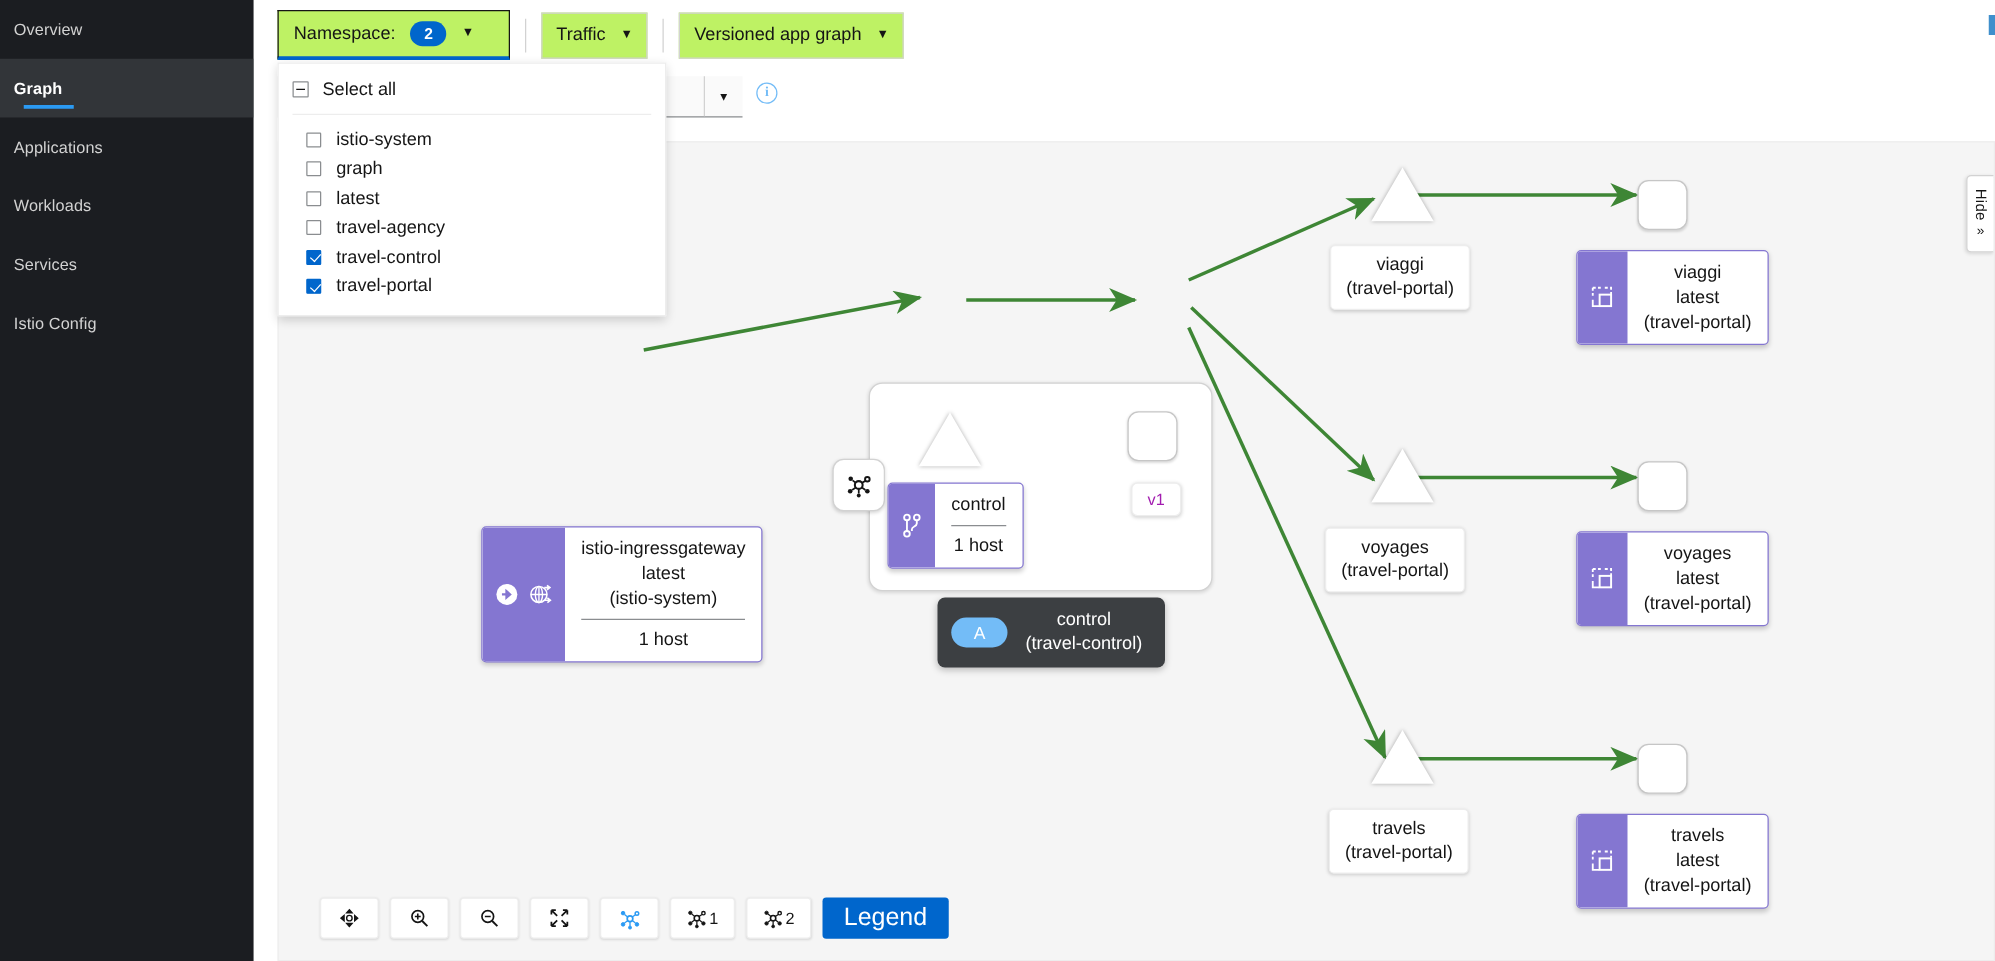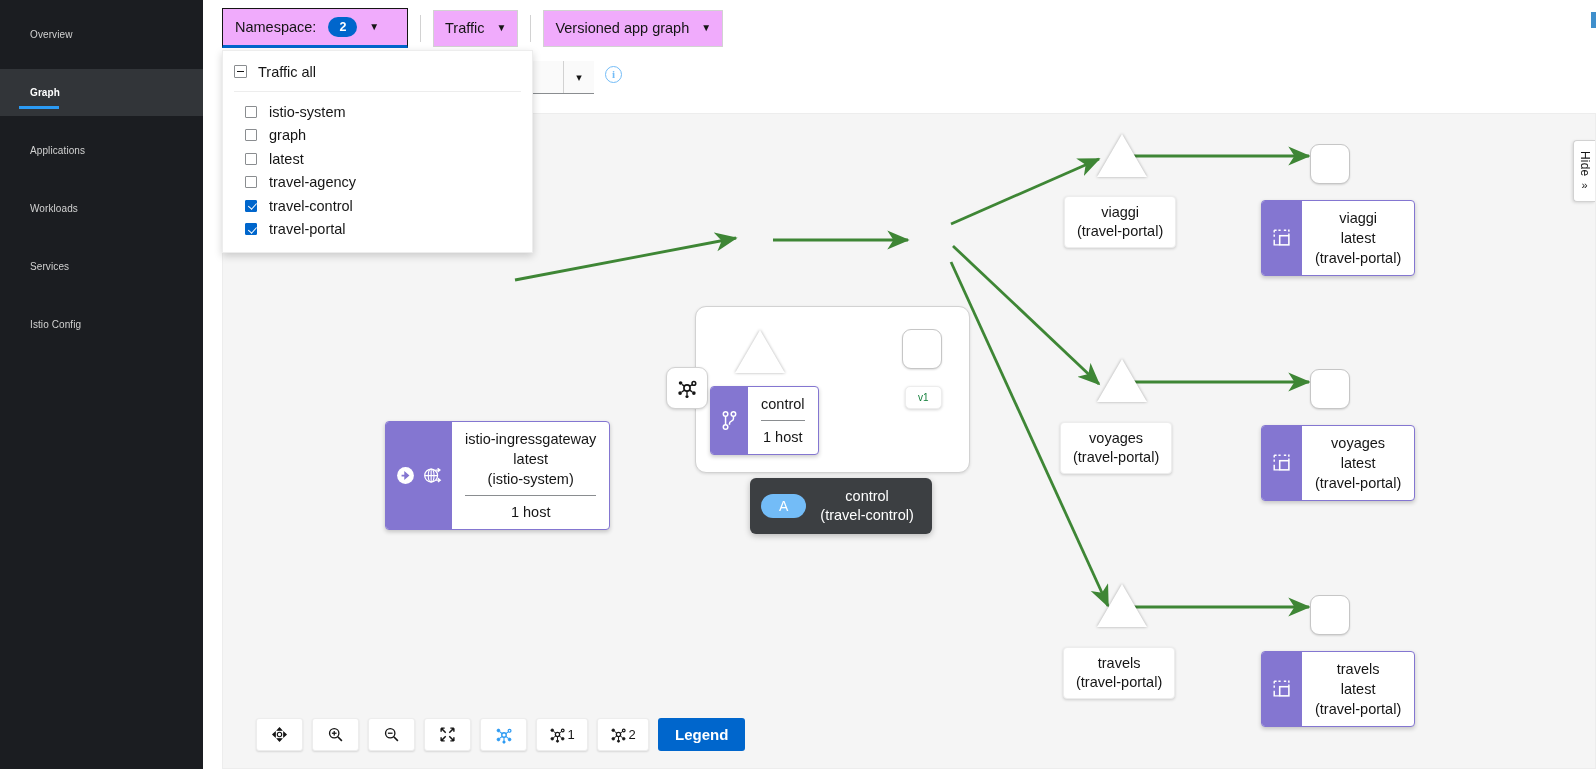--- a/index.html
+++ b/index.html
@@ -14,27 +14,26 @@
   
   #sidebar {
     position: absolute; left: 0; top: 0;
     width: 203px; height: 769px;
     background: #1b1d21;
   }
   .nav-item {
     position: relative;
     height: 47px;
     display: flex; align-items: center;
-    padding-left: 30px;
+    padding-left: 11px;
     color: #d2d2d2;
-    font-size: 10px;
+    font-size: 13px;
     letter-spacing: .1px;
     cursor: pointer;
     user-select: none;
-    margin-top: 11px;
   }
   .nav-item.active {
     background: #323539;
     color: #ffffff;
     font-weight: bold;
   }
   .nav-underline {
     position: absolute;
     left: 19px; bottom: 7px;
     width: 40px; height: 3px;
@@ -49,21 +48,21 @@
   }
 
   
   #toolbar-row1 {
     position: absolute; left: 19px; top: 9px;
     display: flex; align-items: center; height: 38px;
   }
   .tb-btn {
     height: 37px;
     border: 1px solid #d2d2d2;
-    background: #f0abfc;
+    background: #bef264;
     display: flex; align-items: center;
     padding: 0 11px;
     font-size: 14.5px;
     color: #151515;
     cursor: pointer;
     white-space: nowrap;
   }
   .tb-btn .caret {
     margin-left: 12px;
     font-size: 10px;
@@ -261,22 +260,22 @@
     color: #151515;
     text-align: center;
     white-space: nowrap;
   }
   .vlabel {
     background: #ffffff;
     border: 1px solid #ededed;
     border-radius: 5px;
     box-shadow: 0 1px 3px rgba(0,0,0,.17);
     padding: 5px 12px;
-    font-size: 10px;
-    color: #15803d;
+    font-size: 13px;
+    color: #a21caf;
     text-align: center;
   }
   
   .bcard {
     display: flex;
     background: #ffffff;
     border: 1px solid #8476d1;
     border-radius: 4px;
     box-shadow: 0 2px 4px rgba(0,0,0,.2);
     overflow: hidden;
@@ -390,24 +389,23 @@
   }
   .bt.wide { width: 52px; }
   .bt.active svg { color: #2b9af3; }
   #legend-btn {
     height: 33px;
     background: #06c;
     color: #ffffff;
     border: none;
     border-radius: 3px;
     padding: 0 17px;
-    font-size: 15px;
+    font-size: 20px;
     cursor: pointer;
     font-family: "Liberation Sans", sans-serif;
-    font-weight: bold;
   }
   svg { display: block; }
 </style>
 </head>
 <body>
 
 <div id="app">
 
   <div id="sidebar">
     <div class="nav-item">
@@ -459,21 +457,21 @@
       <div class="tb-divider"></div>
       <div class="tb-btn">
         <span>Versioned app graph</span>
         <span class="caret">▼</span>
       </div>
     </div>
 
     <div id="ns-dropdown">
       <div class="ns-selectall">
         <span class="cb-indeterminate"></span>
-        <span>Traffic all</span>
+        <span>Select all</span>
       </div>
       <div class="ns-list" id="ns-list">
           <div class="ns-row">
             <span class="cb"></span>
             <span>istio-system</span>
           </div>
           <div class="ns-row">
             <span class="cb"></span>
             <span>graph</span>
           </div>

